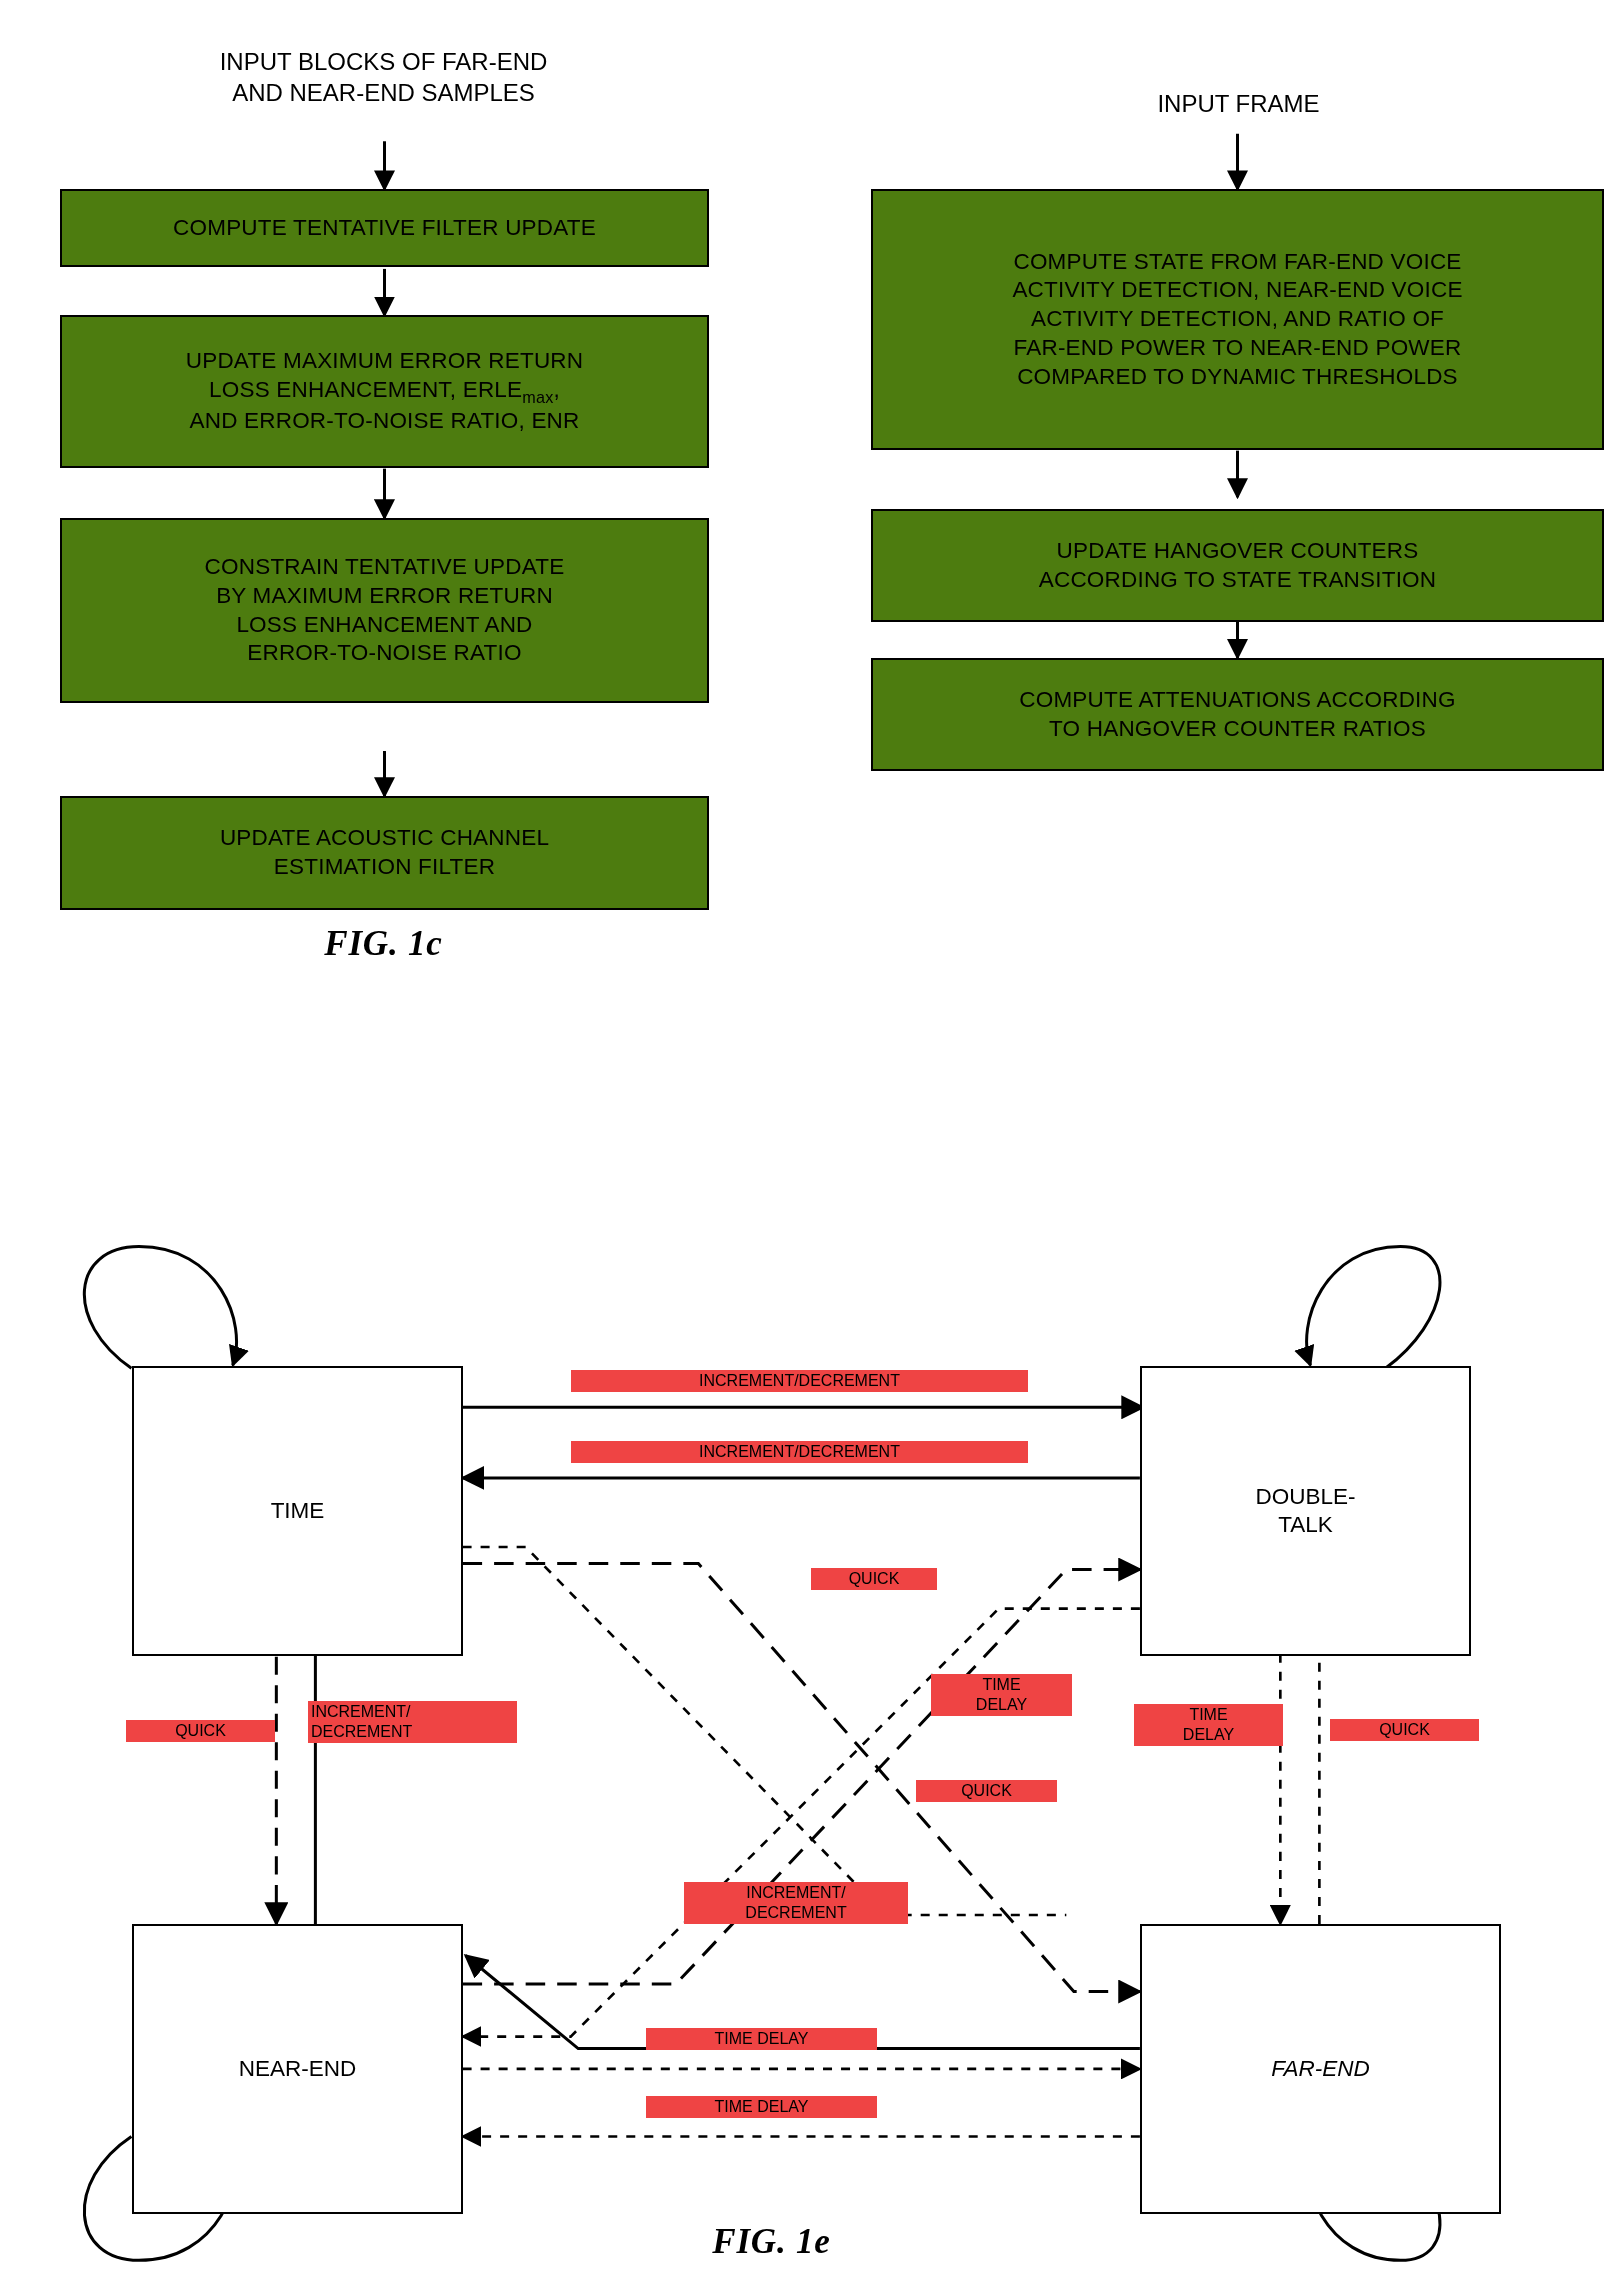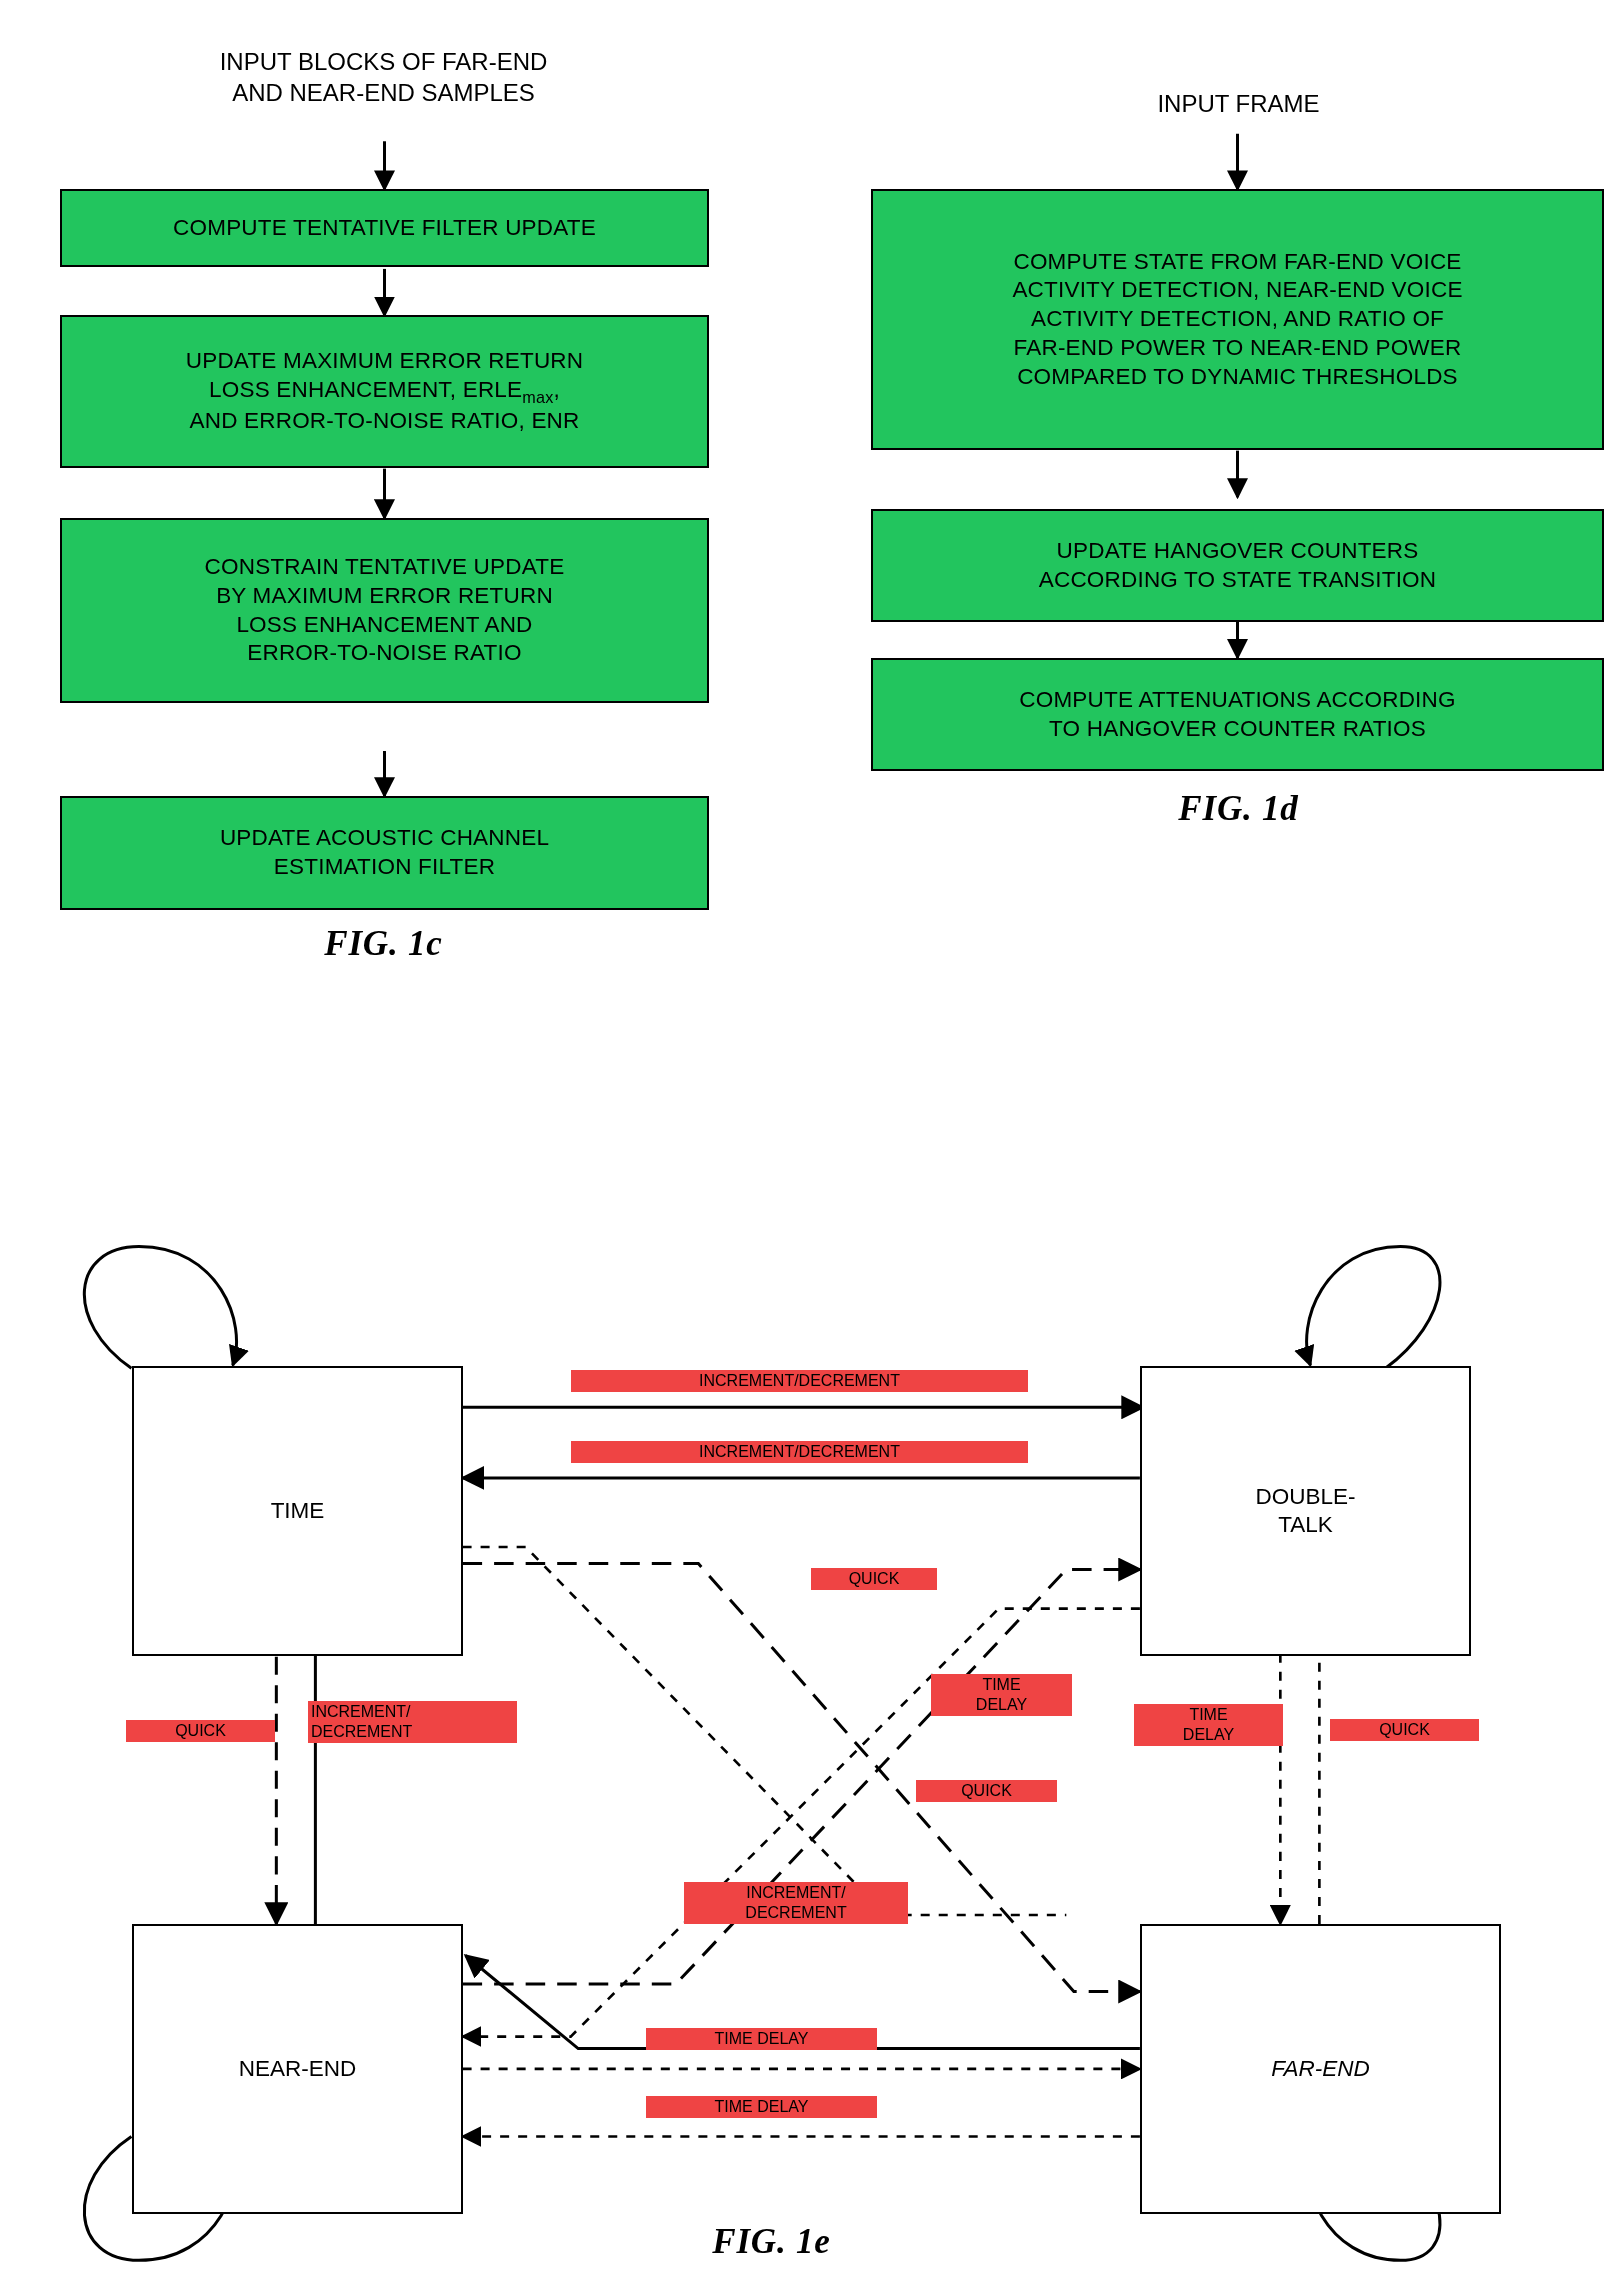--- a/index.html
+++ b/index.html
@@ -24,21 +24,21 @@
   svg.layer {
     position: absolute;
     left: 0; top: 0;
     width: 1622px;
     height: 2295px;
     pointer-events: none;
   }
   .box {
     position: absolute;
     border: 2.3px solid #000;
-    background: #22c55e;
+    background: #4d7c0f;
     display: flex;
     align-items: center;
     justify-content: center;
     text-align: center;
     box-sizing: border-box;
     line-height: 1.28;
   }
   .box .inner {
     padding: 0 6px;
     white-space: pre-line;
@@ -185,21 +185,20 @@
   <div class="box" style="left:871px; top:497px; width:733px; height:113px;margin-top:12px;">
     <span class="inner">UPDATE HANGOVER COUNTERS
 ACCORDING TO STATE TRANSITION</span>
   </div>
 
   <div class="box" style="left:871px; top:658px; width:733px; height:113px;">
     <span class="inner">COMPUTE ATTENUATIONS ACCORDING
 TO HANGOVER COUNTER RATIOS</span>
   </div>
 
-  <div class="figlabel" style="left:1013px; top:789px; width:451px;">FIG. 1d</div>
 
   <div class="state-box" style="left:132px; top:1366px; width:331px; height:290px;">
     <span>TIME</span>
   </div>
 
   <div class="state-box" style="left:1140px; top:1366px; width:331px; height:290px;">
     <span>DOUBLE-
 TALK</span>
   </div>
 

